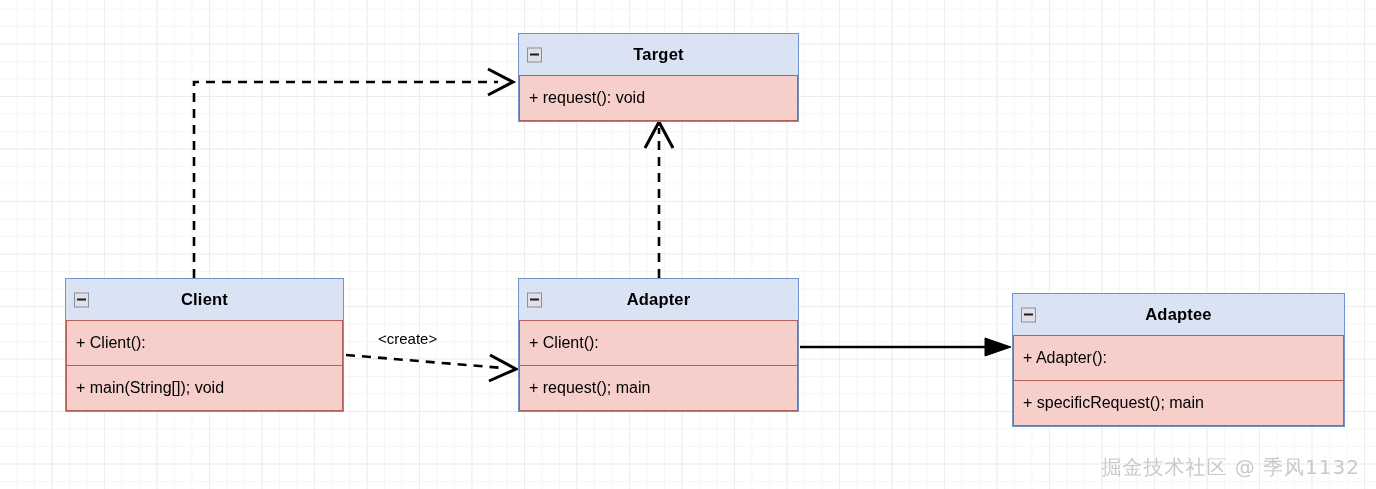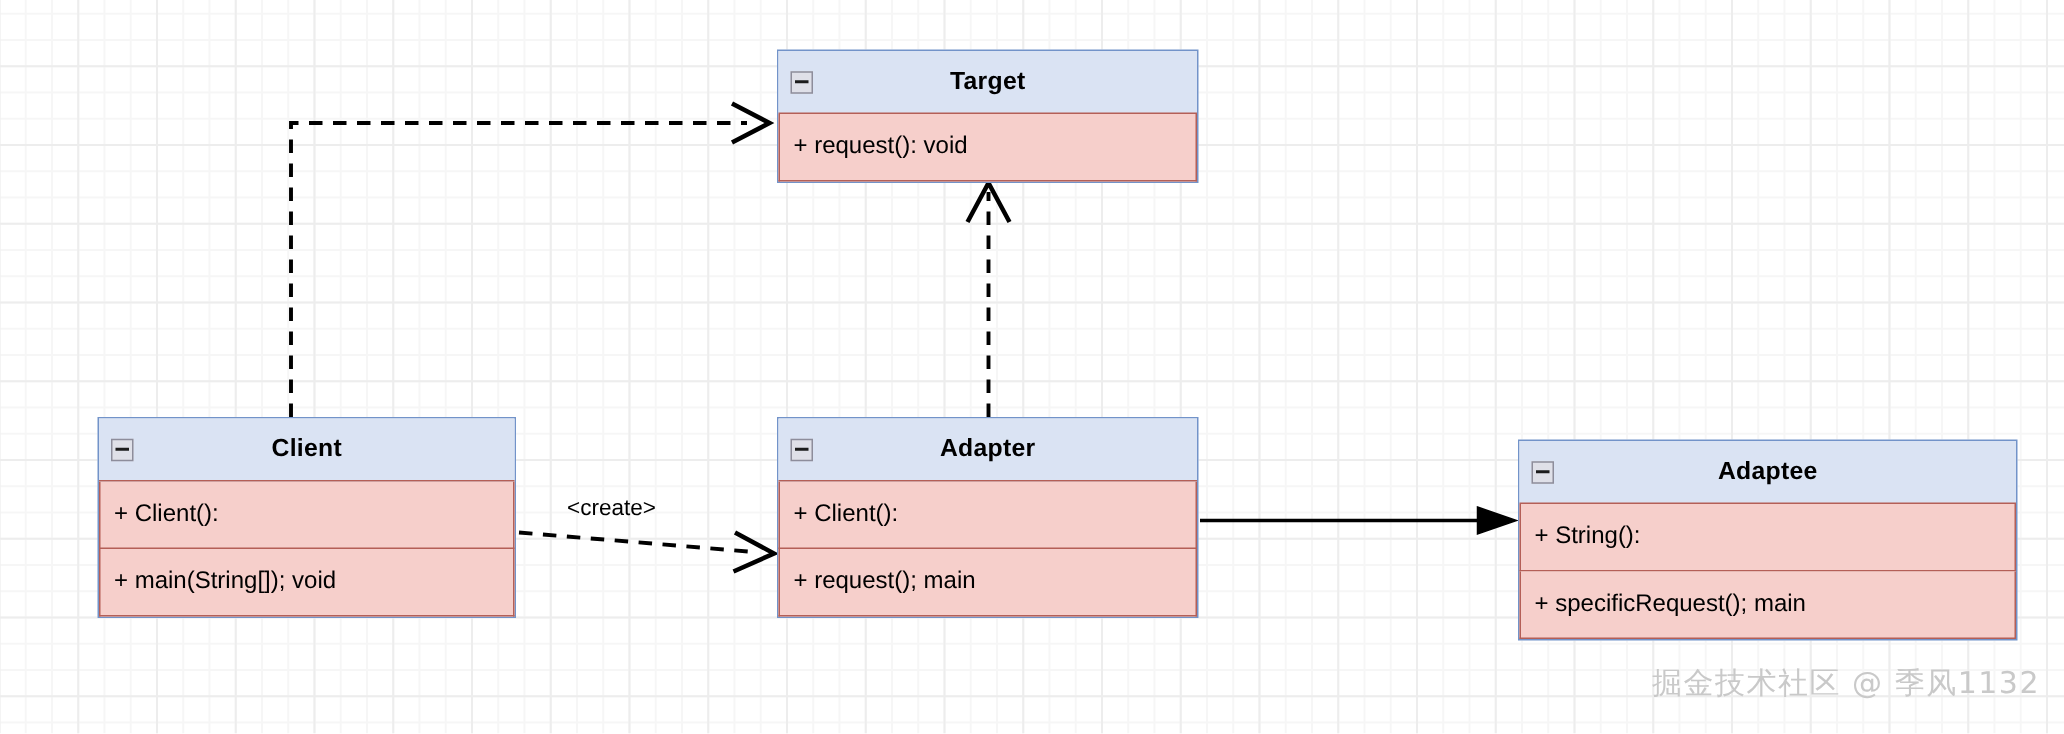--- a/index.html
+++ b/index.html
@@ -97,21 +97,21 @@
   .edge-label {
     position: absolute;
     font-size: 15px;
     color: #000000;
     white-space: nowrap;
   }
 
   .watermark {
     position: absolute;
     right: 16px;
-    bottom: 20px;
+    bottom: 8px;
     font-size: 20px;
     color: #c9c9c9;
     white-space: nowrap;
     font-family: "DejaVu Sans", sans-serif;
     letter-spacing: 1px;
   }
 </style>
 </head>
 <body>
 
@@ -166,19 +166,19 @@
     </div>
     <div class="uml-row first-row">+ Client():</div>
     <div class="uml-row">+ request(); main</div>
   </div>
 
   <div class="uml-class" style="left:1012px; top:278px; width:333px;margin-top:15px;">
     <div class="uml-header">
       <span class="collapse-icon"></span>
       <span class="uml-title">Adaptee</span>
     </div>
-    <div class="uml-row first-row">+ String():</div>
+    <div class="uml-row first-row">+ Adapter():</div>
     <div class="uml-row">+ specificRequest(); main</div>
   </div>
 
   <div class="watermark">掘金技术社区 @ 季风1132</div>
 
 </div>
 
 </body></html>

